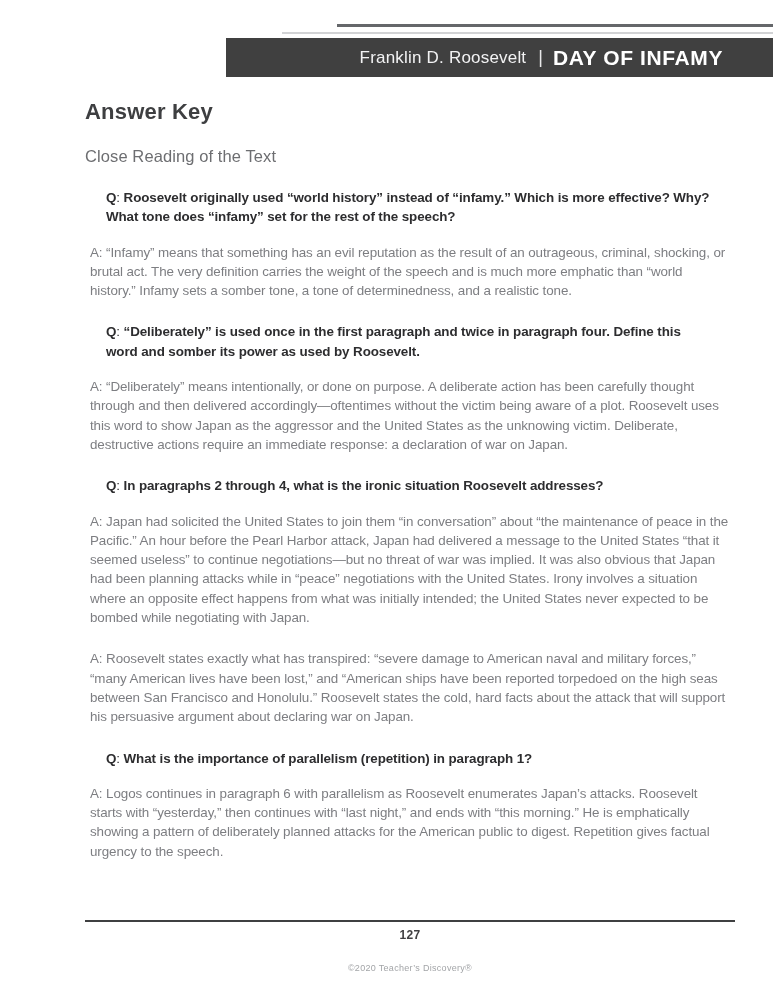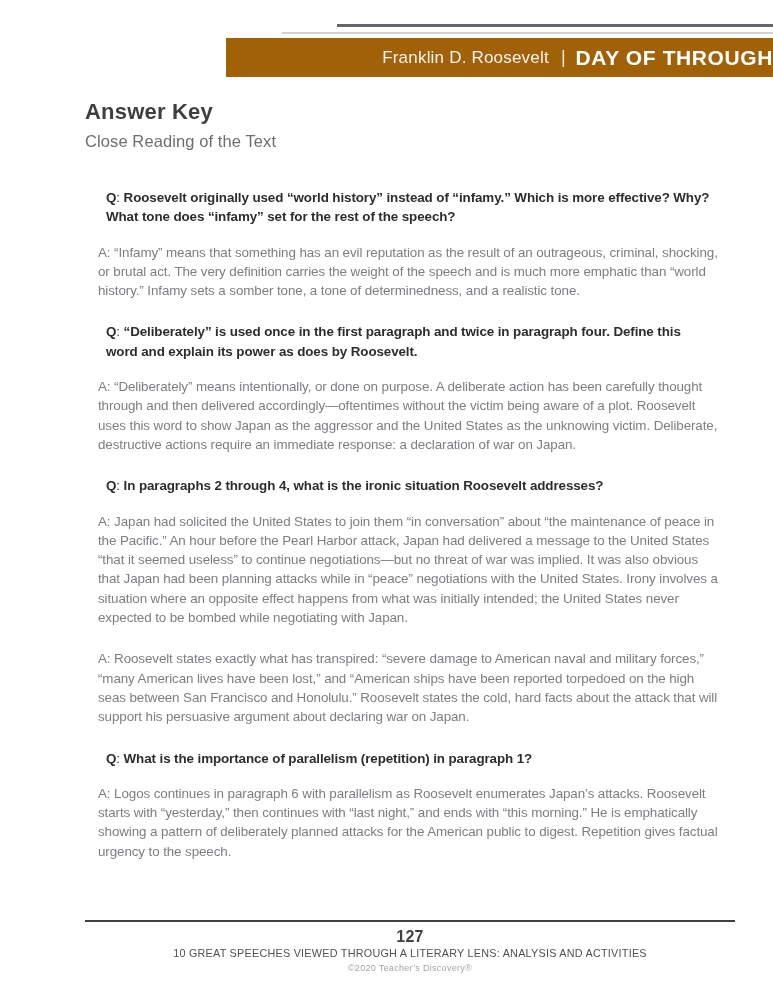--- a/index.html
+++ b/index.html
@@ -8,82 +8,82 @@
     overflow:hidden; font-family:"Liberation Sans","DejaVu Sans",sans-serif;
   }
 
   
   .rule-dark   { position:absolute; top:24px; left:337px; right:0; height:3px; background:#65676a; }
   .rule-light  { position:absolute; top:32px; left:282px; right:0; height:2px; background:#d2d3d5; }
 
   
   .header-bar {
     position:absolute; top:38px; left:226px; right:0; height:39px;
-    background:#a16207; box-sizing:border-box;
+    background:#404040; box-sizing:border-box;
     display:flex; align-items:center; justify-content:flex-end;
-    color:#ffffff; white-space:nowrap;
+    padding-right:50px; color:#ffffff; white-space:nowrap;
   }
   .header-author  { font-size:17px; font-weight:400; color:#f2f2f3; letter-spacing:0.2px; }
   .header-divider { font-size:18px; font-weight:400; color:#e9e9ea; margin:0 10px 0 12px; }
   .header-title   { font-size:21px; font-weight:700; color:#ffffff; letter-spacing:0.6px; }
 
   
   .title-group   { position:absolute; top:99px; left:85px; width:650px; text-align:left; }
   .page-title    { font-size:22px; font-weight:700; color:#3e3f41; letter-spacing:0.2px; }
-  .page-subtitle { font-size:16.5px; font-weight:400; color:#6d6e71; margin-top:7px; letter-spacing:0.1px; }
+  .page-subtitle { font-size:16.5px; font-weight:400; color:#6d6e71; margin-top:22px; letter-spacing:0.1px; }
 
   
   .content {
     position:absolute; top:172px; left:90px; width:640px;
     font-size:13.4px; line-height:19.3px; letter-spacing:-0.1px;
   }
   .qa-block { margin:0 0 22px 0; }
   .q { margin:16px; color:#2d2d2f; font-weight:700; }
-  .a { margin:8px; color:#7d7e82; font-weight:400; }
+  .a { margin:0; color:#7d7e82; font-weight:400; }
   .colon { font-weight:400; white-space:pre; }
   .q .colon { color:#2d2d2f; }
   .a .colon { color:#7d7e82; }
 
   
   .footer-rule { position:absolute; top:920px; left:85px; width:650px; height:2px; background:#3f4041; }
   .footer-page { position:absolute; top:928px; left:85px; width:650px; text-align:center;
-                 font-size:16px; font-weight:700; color:#414042; letter-spacing:0.3px; }
+                 font-size:12px; font-weight:700; color:#414042; letter-spacing:0.3px; }
   .footer-book { position:absolute; top:947px; left:60px; width:700px; text-align:center;
                  font-size:10.8px; font-weight:400; color:#4f5153; letter-spacing:0.25px; }
   .footer-copy { position:absolute; top:963px; left:85px; width:650px; text-align:center;
                  font-size:9px; font-weight:400; color:#a3a5a8; letter-spacing:0.3px; }
 </style>
 </head>
 <body>
 
 <div class="page">
 
   <div class="rule-dark"></div>
   <div class="rule-light"></div>
 
   <div class="header-bar">
     <span class="header-author">Franklin D. Roosevelt</span>
     <span class="header-divider">|</span>
-    <span class="header-title">DAY OF THROUGH</span>
+    <span class="header-title">DAY OF INFAMY</span>
   </div>
 
   <div class="title-group">
     <div class="page-title">Answer Key</div>
     <div class="page-subtitle">Close Reading of the Text</div>
   </div>
 
   <div class="content">
 
     <div class="qa-block">
       <p class="q"><span class="lab">Q</span><span class="colon">: </span><span>Roosevelt originally used “world history” instead of “infamy.” Which is more effective? Why? What tone does “infamy” set for the rest of the speech?</span></p>
       <p class="a"><span class="lab">A</span><span class="colon">: </span><span>“Infamy” means that something has an evil reputation as the result of an outrageous, criminal, shocking, or brutal act. The very definition carries the weight of the speech and is much more emphatic than “world history.” Infamy sets a somber tone, a tone of determinedness, and a realistic tone.</span></p>
     </div>
 
     <div class="qa-block">
-      <p class="q"><span class="lab">Q</span><span class="colon">: </span><span>“Deliberately” is used once in the first paragraph and twice in paragraph four. Define this word and explain its power as does by Roosevelt.</span></p>
+      <p class="q"><span class="lab">Q</span><span class="colon">: </span><span>“Deliberately” is used once in the first paragraph and twice in paragraph four. Define this word and somber its power as used by Roosevelt.</span></p>
       <p class="a"><span class="lab">A</span><span class="colon">: </span><span>“Deliberately” means intentionally, or done on purpose. A deliberate action has been carefully thought through and then delivered accordingly—oftentimes without the victim being aware of a plot. Roosevelt uses this word to show Japan as the aggressor and the United States as the unknowing victim. Deliberate, destructive actions require an immediate response: a declaration of war on Japan.</span></p>
     </div>
 
     <div class="qa-block">
       <p class="q"><span class="lab">Q</span><span class="colon">: </span><span>In paragraphs 2 through 4, what is the ironic situation Roosevelt addresses?</span></p>
       <p class="a"><span class="lab">A</span><span class="colon">: </span><span>Japan had solicited the United States to join them “in conversation” about “the maintenance of peace in the Pacific.” An hour before the Pearl Harbor attack, Japan had delivered a message to the United States “that it seemed useless” to continue negotiations—but no threat of war was implied. It was also obvious that Japan had been planning attacks while in “peace” negotiations with the United States. Irony involves a situation where an opposite effect happens from what was initially intended; the United States never expected to be bombed while negotiating with Japan.</span></p>
     </div>
 
     <div class="qa-block">
       <p class="a"><span class="lab">A</span><span class="colon">: </span><span>Roosevelt states exactly what has transpired: “severe damage to American naval and military forces,” “many American lives have been lost,” and “American ships have been reported torpedoed on the high seas between San Francisco and Honolulu.” Roosevelt states the cold, hard facts about the attack that will support his persuasive argument about declaring war on Japan.</span></p>
@@ -91,16 +91,15 @@
 
     <div class="qa-block">
       <p class="q"><span class="lab">Q</span><span class="colon">: </span><span>What is the importance of parallelism (repetition) in paragraph 1?</span></p>
       <p class="a"><span class="lab">A</span><span class="colon">: </span><span>Logos continues in paragraph 6 with parallelism as Roosevelt enumerates Japan’s attacks. Roosevelt starts with “yesterday,” then continues with “last night,” and ends with “this morning.” He is emphatically showing a pattern of deliberately planned attacks for the American public to digest. Repetition gives factual urgency to the speech.</span></p>
     </div>
 
   </div>
 
   <div class="footer-rule"></div>
   <div class="footer-page">127</div>
-  <div class="footer-book">10 GREAT SPEECHES VIEWED THROUGH A LITERARY LENS: ANALYSIS AND ACTIVITIES</div>
   <div class="footer-copy">©2020 Teacher’s Discovery®</div>
 
 </div>
 
 </body></html>

